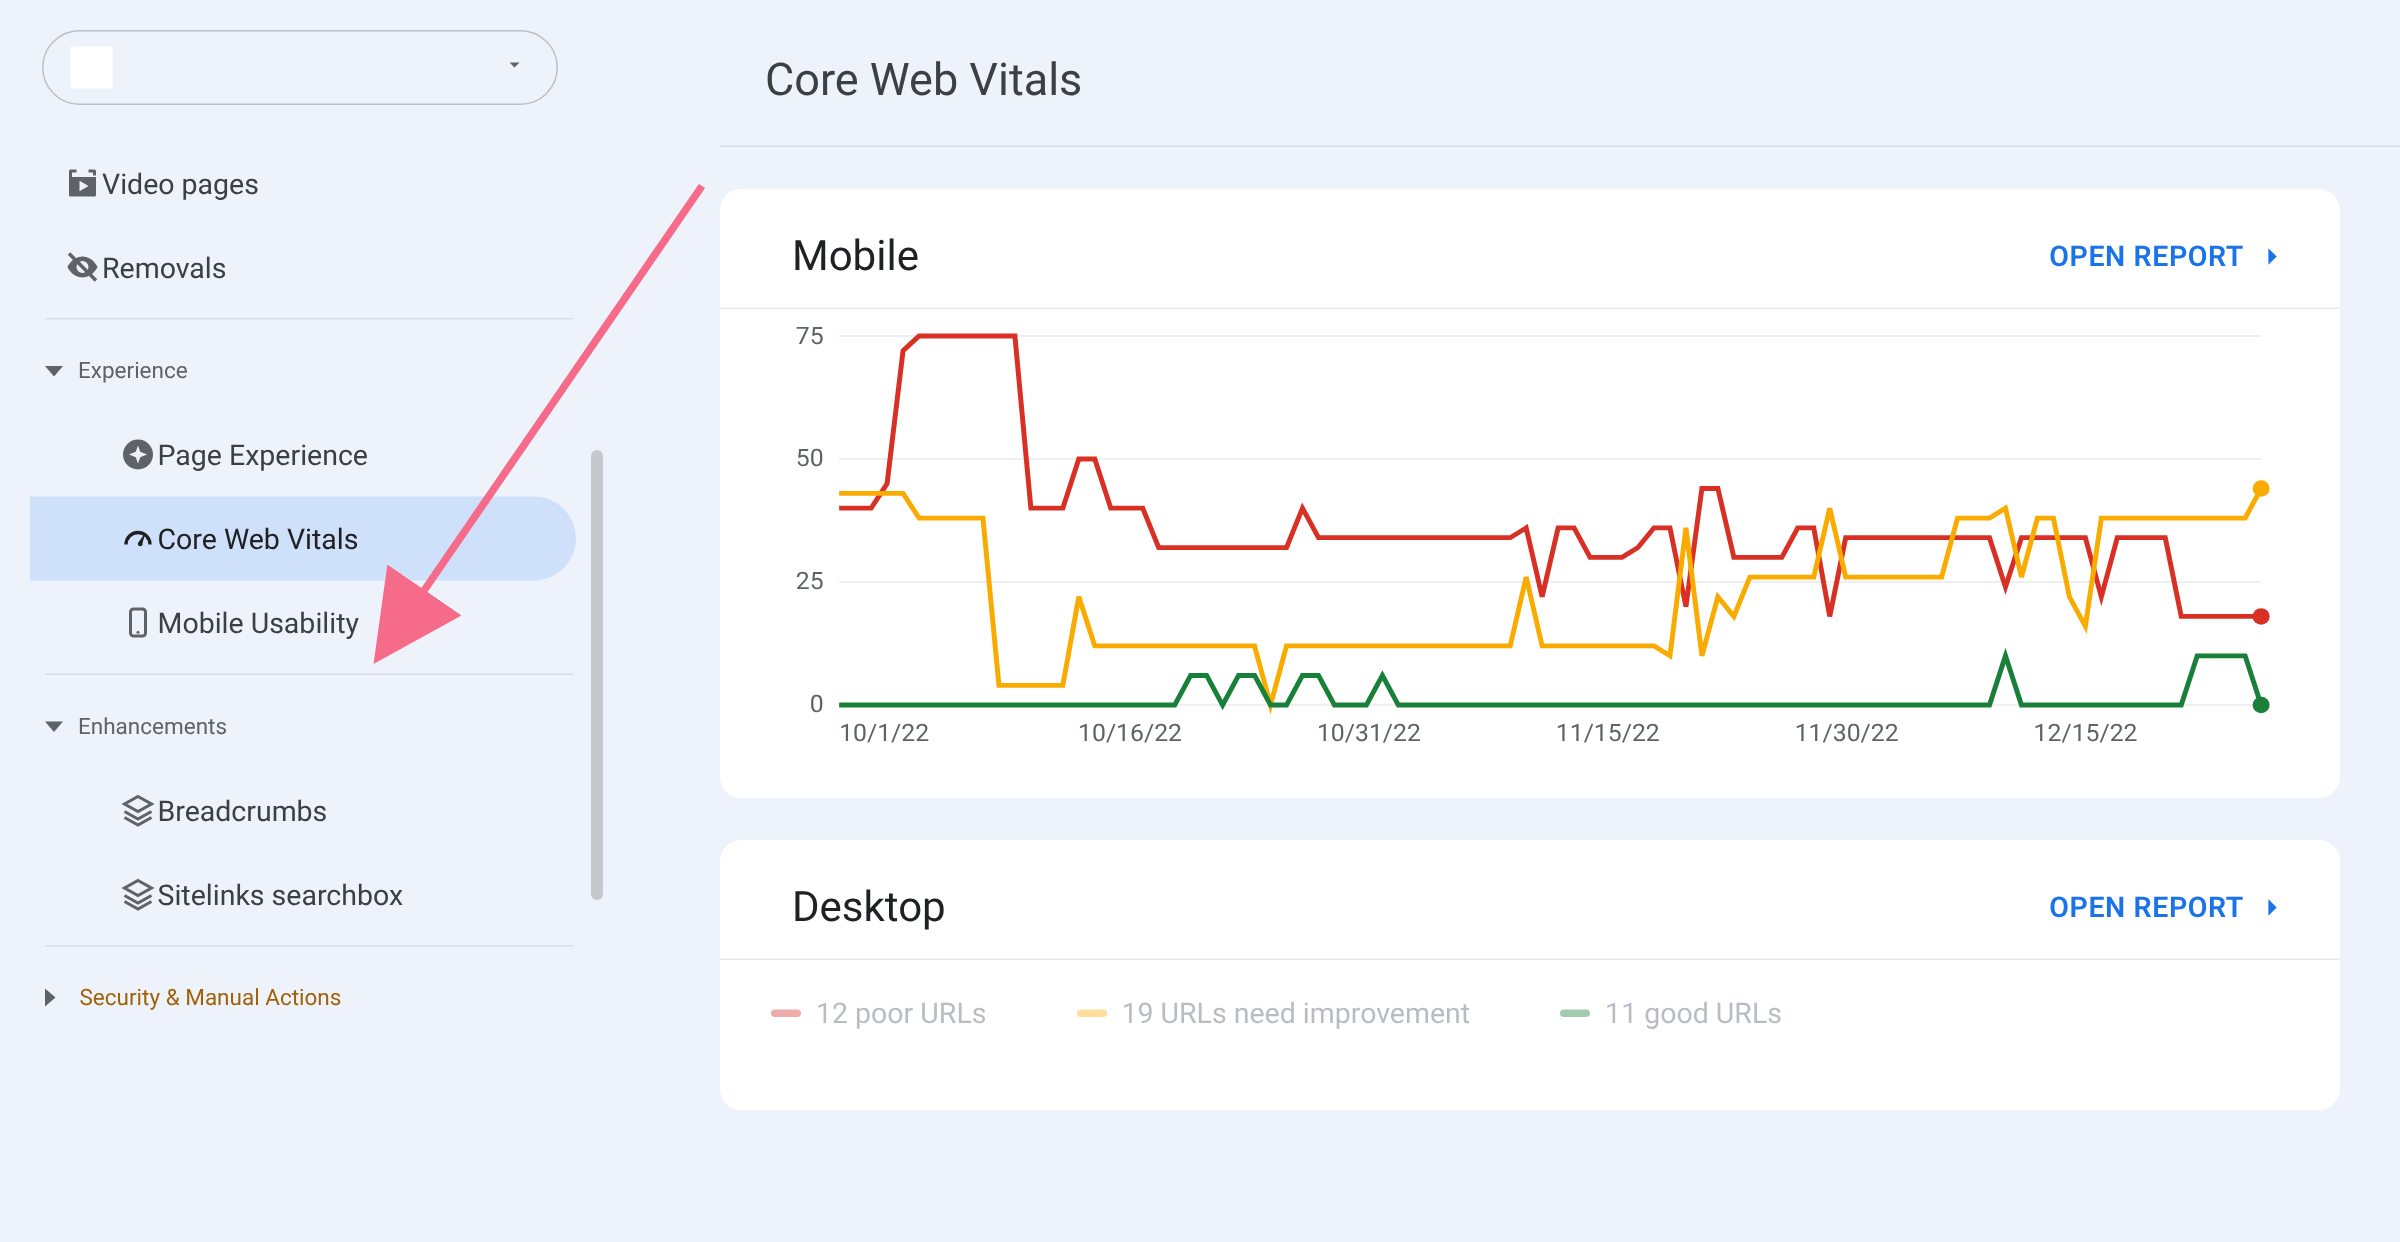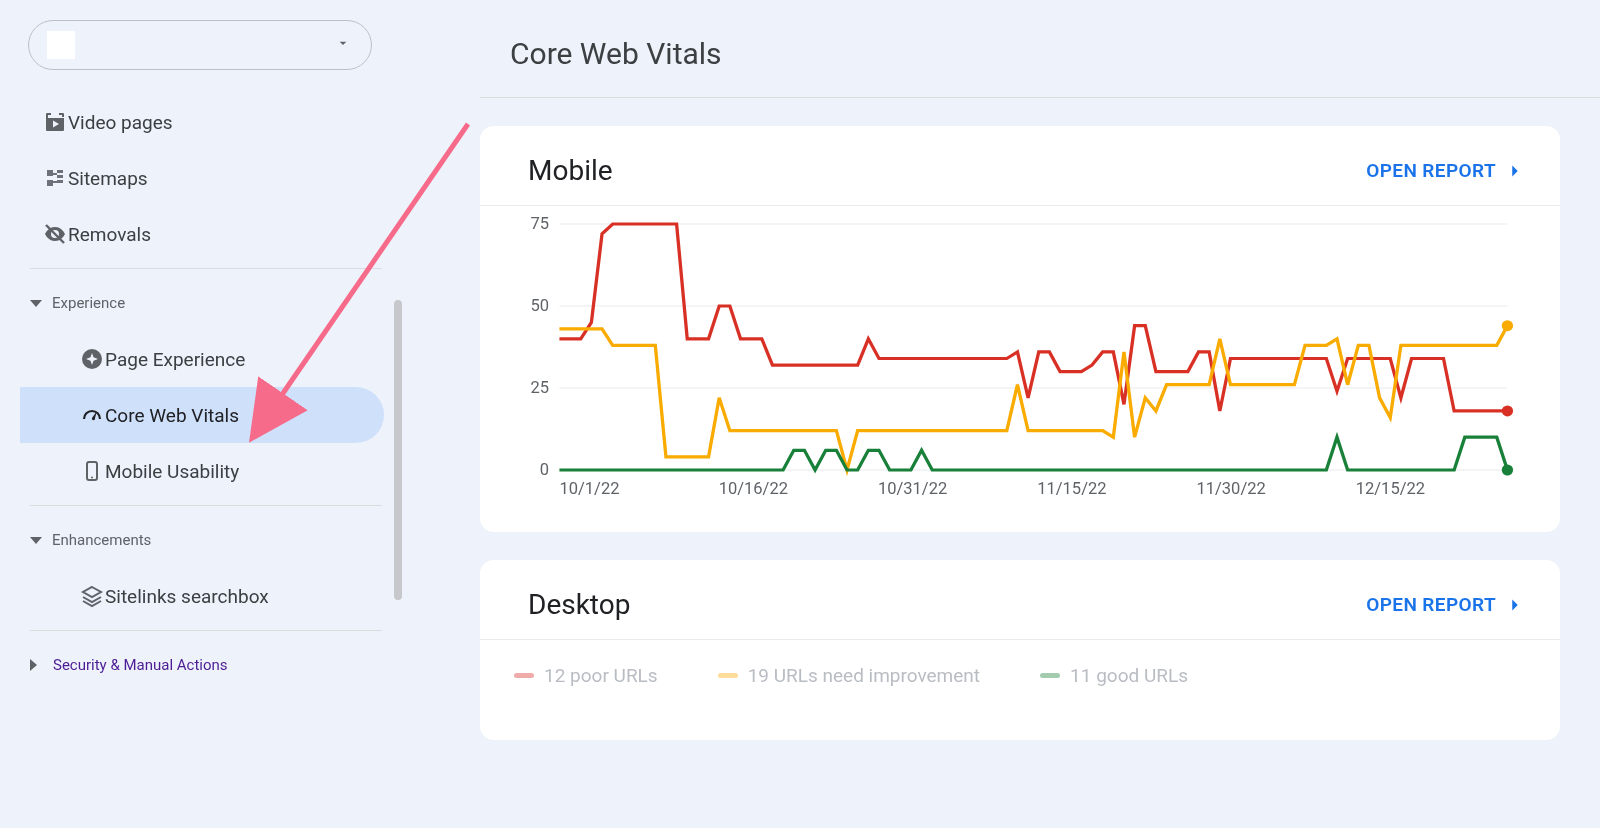--- a/index.html
+++ b/index.html
@@ -87,21 +87,21 @@
   .nav-sub .nav-item {
     padding-left: 59px;
     margin-left: 20px;
   }
   .nav-item.active {
     background: #cfe0fb;
     border-radius: 0 28px 28px 0;
     margin-right: 16px;
   }
   .nav-item.active .icon, .nav-item.active span { color: #202124; }
-  .nav-section.muted { color: #4c1d95; }
+  .nav-section.muted { color: #a16207; }
   .scrollbar-track {
     position: absolute;
     left: 394px;
     top: 300px;
     width: 8px;
     height: 300px;
     background: #c6c8cc;
     border-radius: 4px;
   }
 
@@ -210,28 +210,20 @@
         <svg viewBox="0 0 24 24" width="24" height="24">
             <path fill="currentColor" d="M4 6h13v13H4z" fill-opacity="0"></path>
             <path fill="currentColor" d="M8 3H4a1 1 0 0 0-1 1v4h2V5h3V3zm13 4V4a1 1 0 0 0-1-1h-4v2h3v2h2zM3 8v12a1 1 0 0 0 1 1h16a1 1 0 0 0 1-1V8H3zm7 2.5 6 3.5-6 3.5v-7z"></path>
           </svg>
       </span>
       <span>Video pages</span>
     </div>
     <div class="nav-item">
       <span class="icon">
         <svg viewBox="0 0 24 24" width="24" height="24">
-            <path fill="currentColor" d="M4 4h6v6H4zM14 4h6v3h-6zM14 9h6v3h-6zM14 14h6v3h-6zM4 14h6v6H4zM10 7h4v2h-4zM10 15h4v2h-4z" fill-opacity=".9"></path>
-          </svg>
-      </span>
-      <span>Sitemaps</span>
-    </div>
-    <div class="nav-item">
-      <span class="icon">
-        <svg viewBox="0 0 24 24" width="24" height="24">
             <path fill="currentColor" d="M12 5c-7 0-10 7-10 7s3 7 10 7 10-7 10-7-3-7-10-7zm0 11a4 4 0 1 1 0-8 4 4 0 0 1 0 8z"></path>
             <path stroke="currentColor" stroke-width="2.4" d="M3 3l18 18"></path>
           </svg>
       </span>
       <span>Removals</span>
     </div>
 
     <div class="nav-divider"></div>
 
     <div class="nav-section">
@@ -268,20 +260,28 @@
       </div>
     </div>
 
     <div class="nav-divider"></div>
 
     <div class="nav-section">
       <span class="caret"></span>
       <span>Enhancements</span>
     </div>
     <div class="nav-sub">
+      <div class="nav-item">
+        <span class="icon">
+          <svg viewBox="0 0 24 24" width="24" height="24">
+              <path fill="none" stroke="currentColor" stroke-width="2" d="M12 3l9 5-9 5-9-5 9-5zM3 13l9 5 9-5M3 17l9 5 9-5"></path>
+            </svg>
+        </span>
+        <span>Breadcrumbs</span>
+      </div>
       <div class="nav-item">
         <span class="icon">
           <svg viewBox="0 0 24 24" width="24" height="24">
               <path fill="none" stroke="currentColor" stroke-width="2" d="M12 3l9 5-9 5-9-5 9-5zM3 13l9 5 9-5M3 17l9 5 9-5"></path>
             </svg>
         </span>
         <span>Sitelinks searchbox</span>
       </div>
     </div>
 

